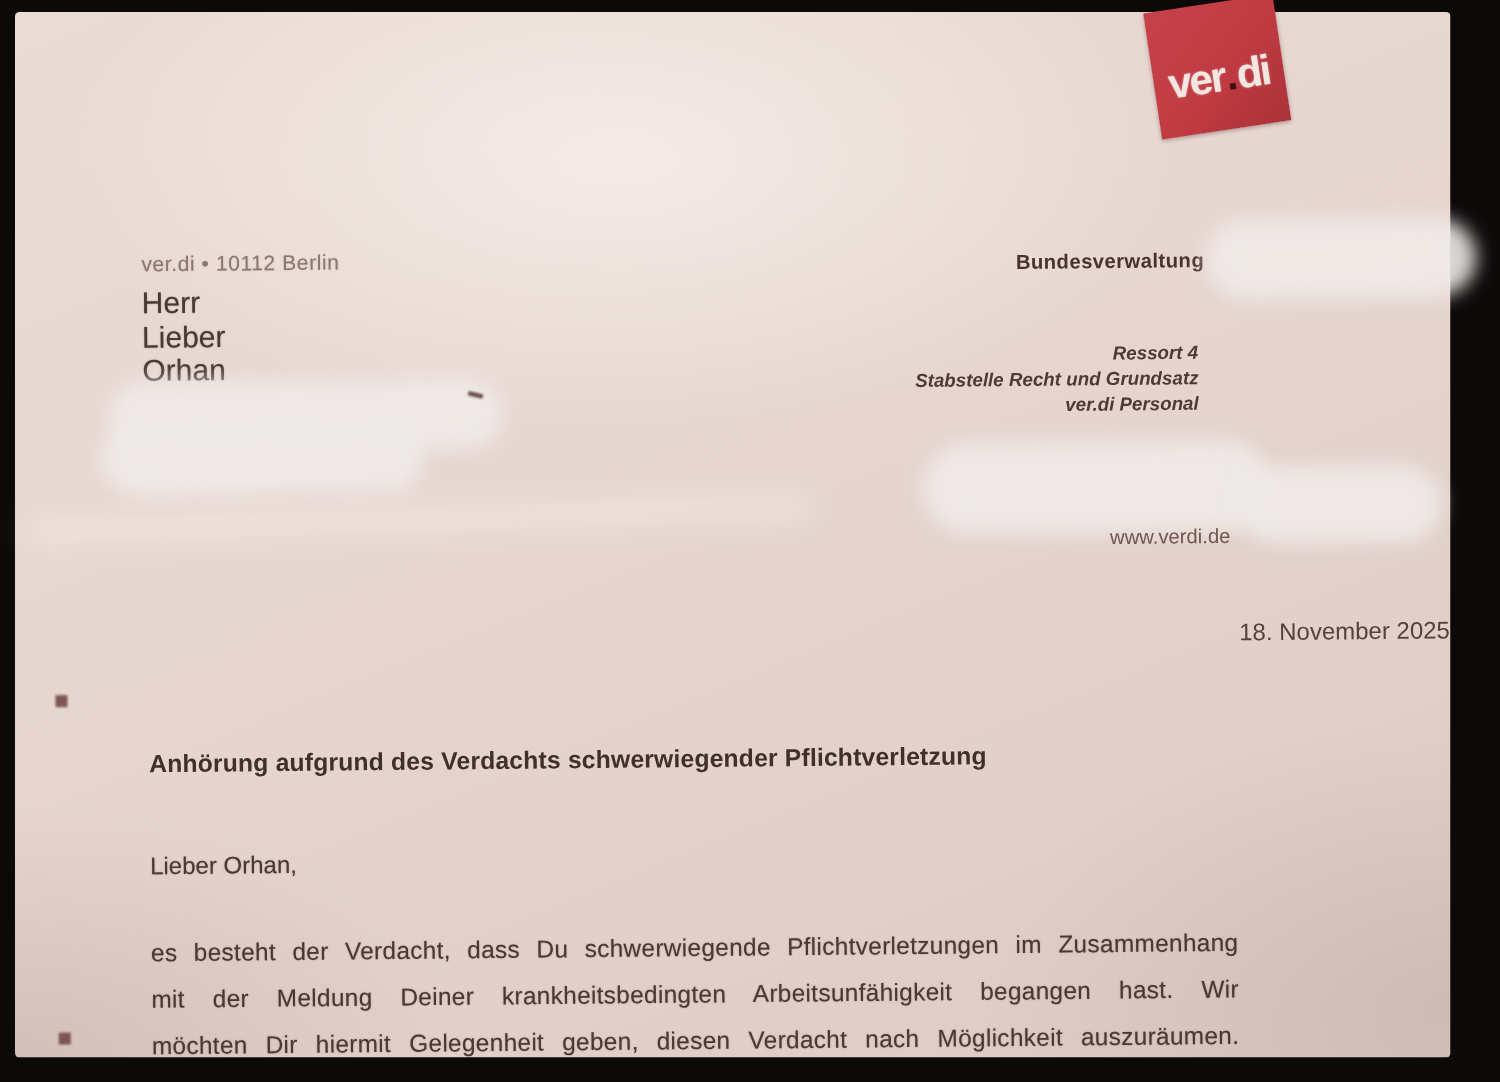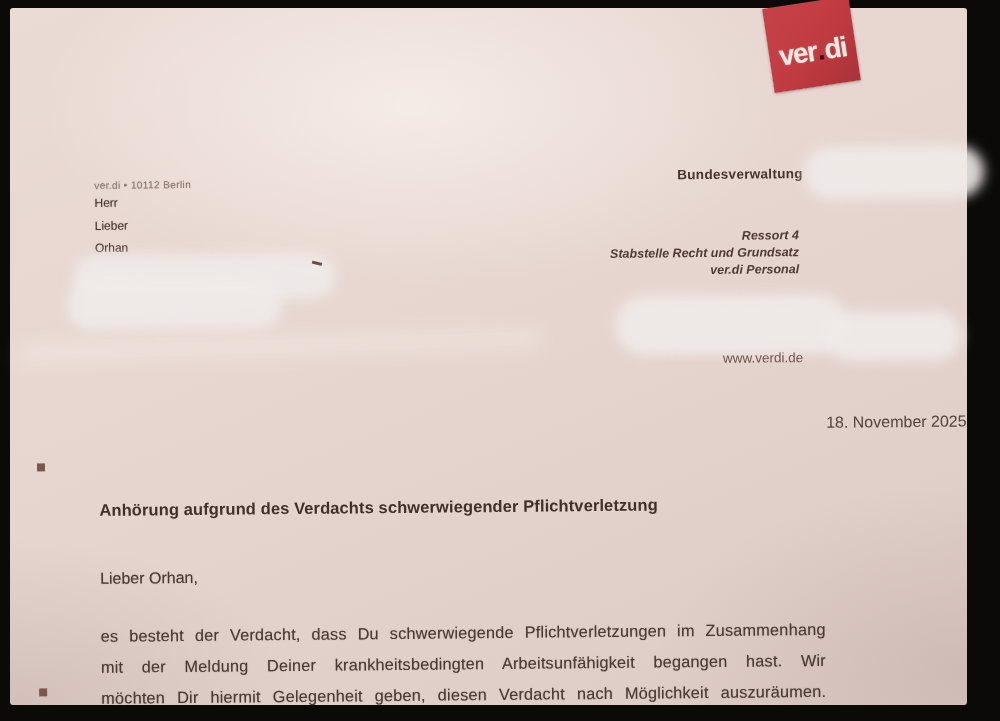--- a/index.html
+++ b/index.html
@@ -38,25 +38,25 @@
   }
   #logo .dot { color: #401014; text-shadow: none; padding: 0 1px; }
 
   
   .smear {
     background: rgba(240,235,233,0.9);
     filter: blur(6px);
     border-radius: 28px;
   }
 
-  .sender-line { left: 96px; top: 164px; font-size: 10px; color: #8b7670; letter-spacing: 0.4px; text-shadow: 0 0 1px rgba(139,118,112,0.5); margin-top: 12px; }
-  .recipient { left: 96px; top: 188px; font-size: 12px; line-height: 22.5px; }
+  .sender-line { left: 96px; top: 164px; font-size: 14px; color: #8b7670; letter-spacing: 0.4px; text-shadow: 0 0 1px rgba(139,118,112,0.5); }
+  .recipient { left: 96px; top: 188px; font-size: 20px; line-height: 22.5px; }
   .dept { left: 679px; top: 169px; font-size: 13.5px; font-weight: bold; letter-spacing: 0.3px; color: #48332d; }
   .unit { left: 555px; top: 230px; width: 245px; text-align: right; font-style: italic; font-weight: bold; font-size: 12.5px; line-height: 17px; color: #4e3a33; }
-  .website { left: 723px; top: 353px; font-size: 13.5px; color: #6d5750; }
+  .website { left: 740px; top: 353px; font-size: 13.5px; color: #6d5750; }
   .date { left: 758px; top: 417px; width: 208px; text-align: right; font-size: 16px; color: #55423d; }
   .fold-mark { width: 8px; height: 8px; background: #7d5651; filter: blur(0.6px); }
   .subject { left: 98px; top: 497px; font-size: 16.5px; font-weight: bold; color: #402f2a; letter-spacing: 0.1px; }
   .salutation { left: 98px; top: 566px; font-size: 16px; }
   .body-block { left: 98px; top: 617px; width: 725px; font-size: 16.3px; line-height: 31px; letter-spacing: 0.2px; }
   .body-line { text-align: justify; text-align-last: justify; }
 
   .pen-mark { left: 313px; top: 260px; width: 10px; height: 2.5px; background: #6a4f49; transform: rotate(14deg); filter: blur(0.6px); }
   .crease { left: 20px; top: 336px; width: 520px; height: 16px; background: rgba(255,252,250,0.3); filter: blur(9px); transform: rotate(-1.2deg); }
 </style>

